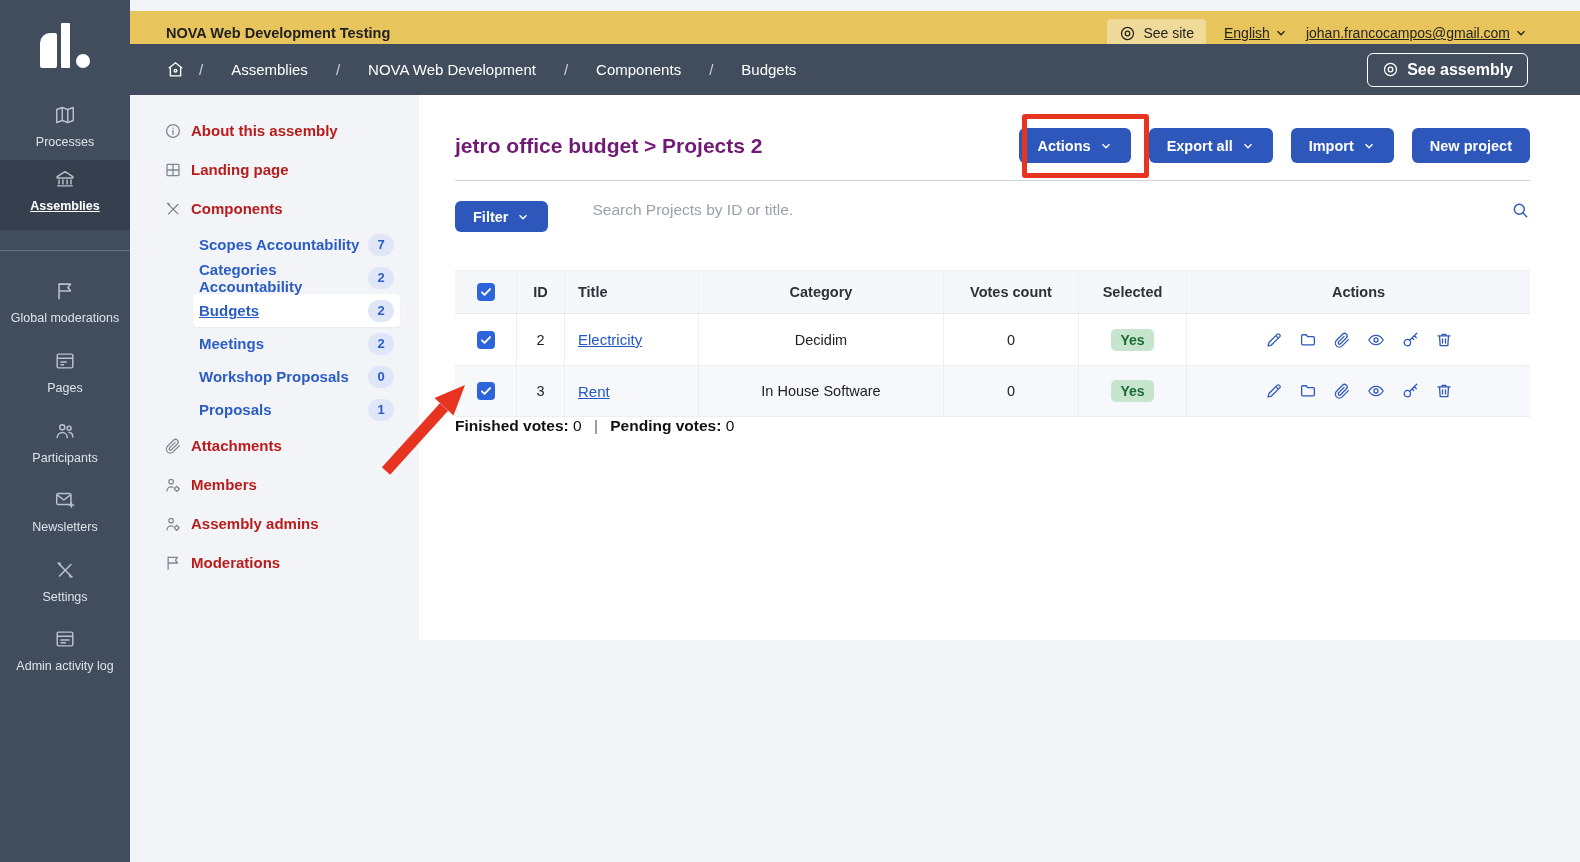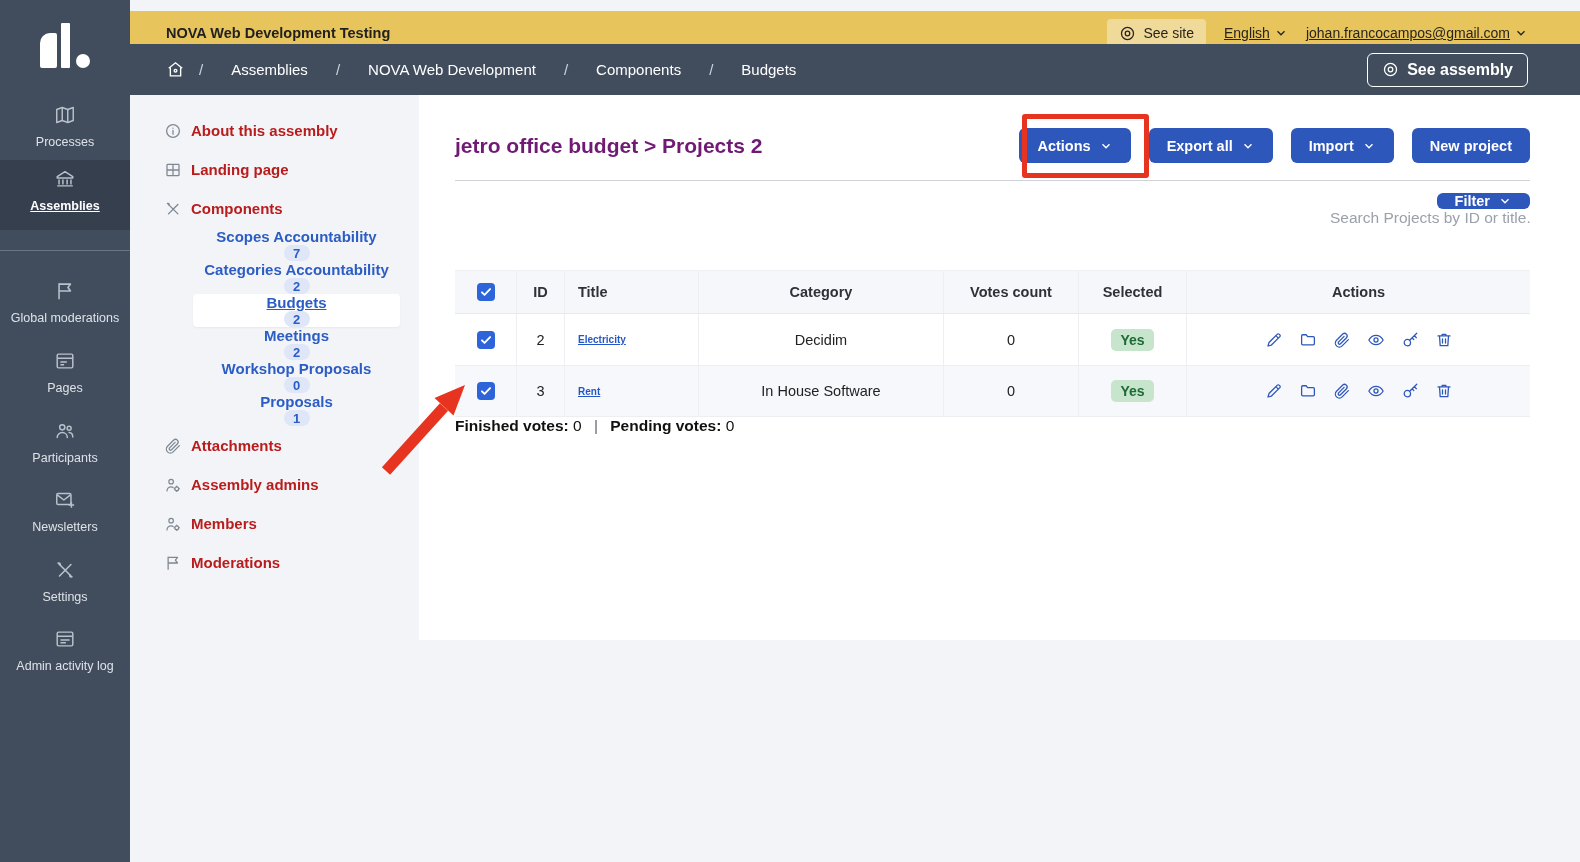--- a/index.html
+++ b/index.html
@@ -33,50 +33,50 @@
   .crumbbar .home { margin-left:36px; width:19px; height:19px; color:#fff; cursor:pointer; }
   .crumb { font-size:15px; margin:0 14px; cursor:pointer; white-space:nowrap; }
   .crumb-sep { color:#cdd3da; font-size:15px; margin:0 14px; }
   .see-assembly { margin-left:auto; margin-right:52px; display:flex; align-items:center; gap:8px; border:1px solid #fff; border-radius:6px; padding:7px 14px; font-size:16px; font-weight:bold; cursor:pointer; }
   .see-assembly .eye2 { width:17px; height:17px; }
 
   
   .subnav { position:absolute; left:130px; top:95px; width:289px; height:545px; background:#f3f4f7; padding-top:16px; z-index:3; }
   .sn-item { display:flex; align-items:center; height:39px; padding-left:34px; color:#b91c1c; font-size:15px; font-weight:600; cursor:pointer; }
   .sn-item .sn-icon { width:18px; height:18px; color:#7e8894; margin-right:9px; flex:0 0 auto; }
-  .sn-sub { display:flex; align-items:center; justify-content:space-between; height:33px; margin-left:63px; margin-right:19px; padding-left:6px; padding-right:6px; color:#2b5dc4; font-size:15px; font-weight:600; cursor:pointer; border-radius:4px;flex-direction:column; }
+  .sn-sub { display:flex; align-items:center; justify-content:space-between; height:33px; margin-left:63px; margin-right:19px; padding-left:6px; padding-right:6px; color:#2b5dc4; font-size:15px; font-weight:600; cursor:pointer; border-radius:4px; }
   .sn-sub.active { background:#fff; box-shadow:0 1px 2px rgba(0,0,0,.05); }
   .sn-sub.active .sn-label { font-weight:bold; text-decoration:underline; }
   .sn-badge { min-width:26px; height:22px; border-radius:11px; background:#dfe6f8; color:#2b5dc4; font-size:13px; font-weight:bold; display:flex; align-items:center; justify-content:center; padding:0 7px; }
 
   
   .content { position:absolute; left:419px; top:95px; width:1161px; height:545px; background:#fff; z-index:2; }
   .page-head { position:absolute; left:36px; top:33px; right:50px; display:flex; align-items:center; }
   .page-title { font-size:21px; font-weight:bold; color:#701a75; }
   .btn-row { margin-left:auto; display:flex; gap:18px; }
   .btn { background:#2d57bb; color:#fff; font-weight:bold; font-size:14.5px; border:none; border-radius:6px; height:35px; padding:0 18px; display:flex; align-items:center; gap:8px; cursor:pointer; font-family:inherit; }
   .head-divider { position:absolute; left:36px; right:50px; top:85px; height:1px; background:#cfd3d8; }
-  .filter-row { position:absolute; left:36px; right:50px; top:98px; height:32px; display:flex; align-items:flex-end;flex-direction:column; }
+  .filter-row { position:absolute; left:36px; right:50px; top:106px; height:32px; display:flex; align-items:flex-start; }
   .filter-btn { height:31px; }
   .search-input { flex:1; margin-left:44px; border:none; outline:none; font-size:15.5px; color:#4c1d95; font-family:inherit; background:transparent; }
   .search-input::placeholder { color:#9ba1aa; opacity:1; }
   .search-icon { width:19px; height:19px; color:#2d57bb; cursor:pointer; }
 
   
   .tbl { position:absolute; left:36px; top:175px; width:1075px; font-size:14.5px; }
   .trow { display:flex; align-items:stretch; }
   .cell { display:flex; align-items:center; justify-content:center; border-right:1px solid #edeff3; padding:0 8px; }
   .cell:last-child { border-right:none; }
   .c0{width:62px;} .c1{width:48px;} .c2{width:134px; justify-content:flex-start; padding-left:13px;} .c3{width:245px;} .c4{width:135px;} .c5{width:108px;} .c6{width:343px;}
   .thead { background:#f6f7fb; height:44px; font-weight:bold; color:#2e3238; border-top:1px solid #eef0f4; border-bottom:1px solid #e6e9ee; }
   .tr1 { background:#fff; height:52px; border-bottom:1px solid #eceef2; }
   .tr2 { background:#f7f8fb; height:51px; border-bottom:1px solid #eceef2; }
   .cbx { width:18px; height:18px; background:#2d64d9; border-radius:4px; display:flex; align-items:center; justify-content:center; cursor:pointer; }
   .cbx svg { width:14px; height:14px; }
-  .proj-link { color:#2457c5; font-weight:bold; text-decoration:underline; font-size:10px; cursor:pointer; }
+  .proj-link { color:#2457c5; font-weight:normal; text-decoration:underline; font-size:15px; cursor:pointer; }
   .badge-yes { background:#c7e5cc; color:#1c6b35; font-weight:bold; font-size:14px; border-radius:5px; padding:3px 9px; }
   .act-icons { display:flex; gap:16px; }
   .act-icons .aic { width:18px; height:18px; color:#2d57bb; cursor:pointer; }
 
   .stats { position:absolute; left:36px; top:322px; font-size:15.5px; color:#111; }
   .stats b { font-weight:bold; }
   .stats .sep { color:#667; margin:0 8px; }
 
   
   .ann-box { position:absolute; left:1022px; top:114px; width:127px; height:64px; border:5px solid #e63420; border-radius:3px; z-index:9; pointer-events:none; }
@@ -267,32 +267,32 @@
   </div>
   <div class="sn-item">
     <span class="sn-icon">
         <svg viewBox="0 0 24 24" fill="none" stroke="currentColor" stroke-width="1.6" stroke-linecap="round">
           <circle cx="9.5" cy="7.5" r="3"></circle>
           <path d="M4 20c0-3.2 2.5-5.5 5.5-5.5 1 0 1.9.2 2.7.7"></path>
           <circle cx="17" cy="17" r="2.6"></circle>
           <path d="M17 13.4v1M17 19.6v1M20.6 17h-1M14.4 17h-1"></path>
         </svg>
       </span>
-    <span class="sn-label">Assembly admins</span>
+    <span class="sn-label">Members</span>
   </div>
   <div class="sn-item">
     <span class="sn-icon">
         <svg viewBox="0 0 24 24" fill="none" stroke="currentColor" stroke-width="1.6" stroke-linecap="round">
           <circle cx="9.5" cy="7.5" r="3"></circle>
           <path d="M4 20c0-3.2 2.5-5.5 5.5-5.5 1 0 1.9.2 2.7.7"></path>
           <circle cx="17" cy="17" r="2.6"></circle>
           <path d="M17 13.4v1M17 19.6v1M20.6 17h-1M14.4 17h-1"></path>
         </svg>
       </span>
-    <span class="sn-label">Members</span>
+    <span class="sn-label">Assembly admins</span>
   </div>
   <div class="sn-item">
     <span class="sn-icon">
         <svg viewBox="0 0 24 24" fill="none" stroke="currentColor" stroke-width="1.7" stroke-linejoin="round">
           <path d="M5.5 21V3.5"></path>
           <path d="M5.5 4.5H18l-2.8 3.75L18 12H5.5"></path>
         </svg>
       </span>
     <span class="sn-label">Moderations</span>
   </div>

